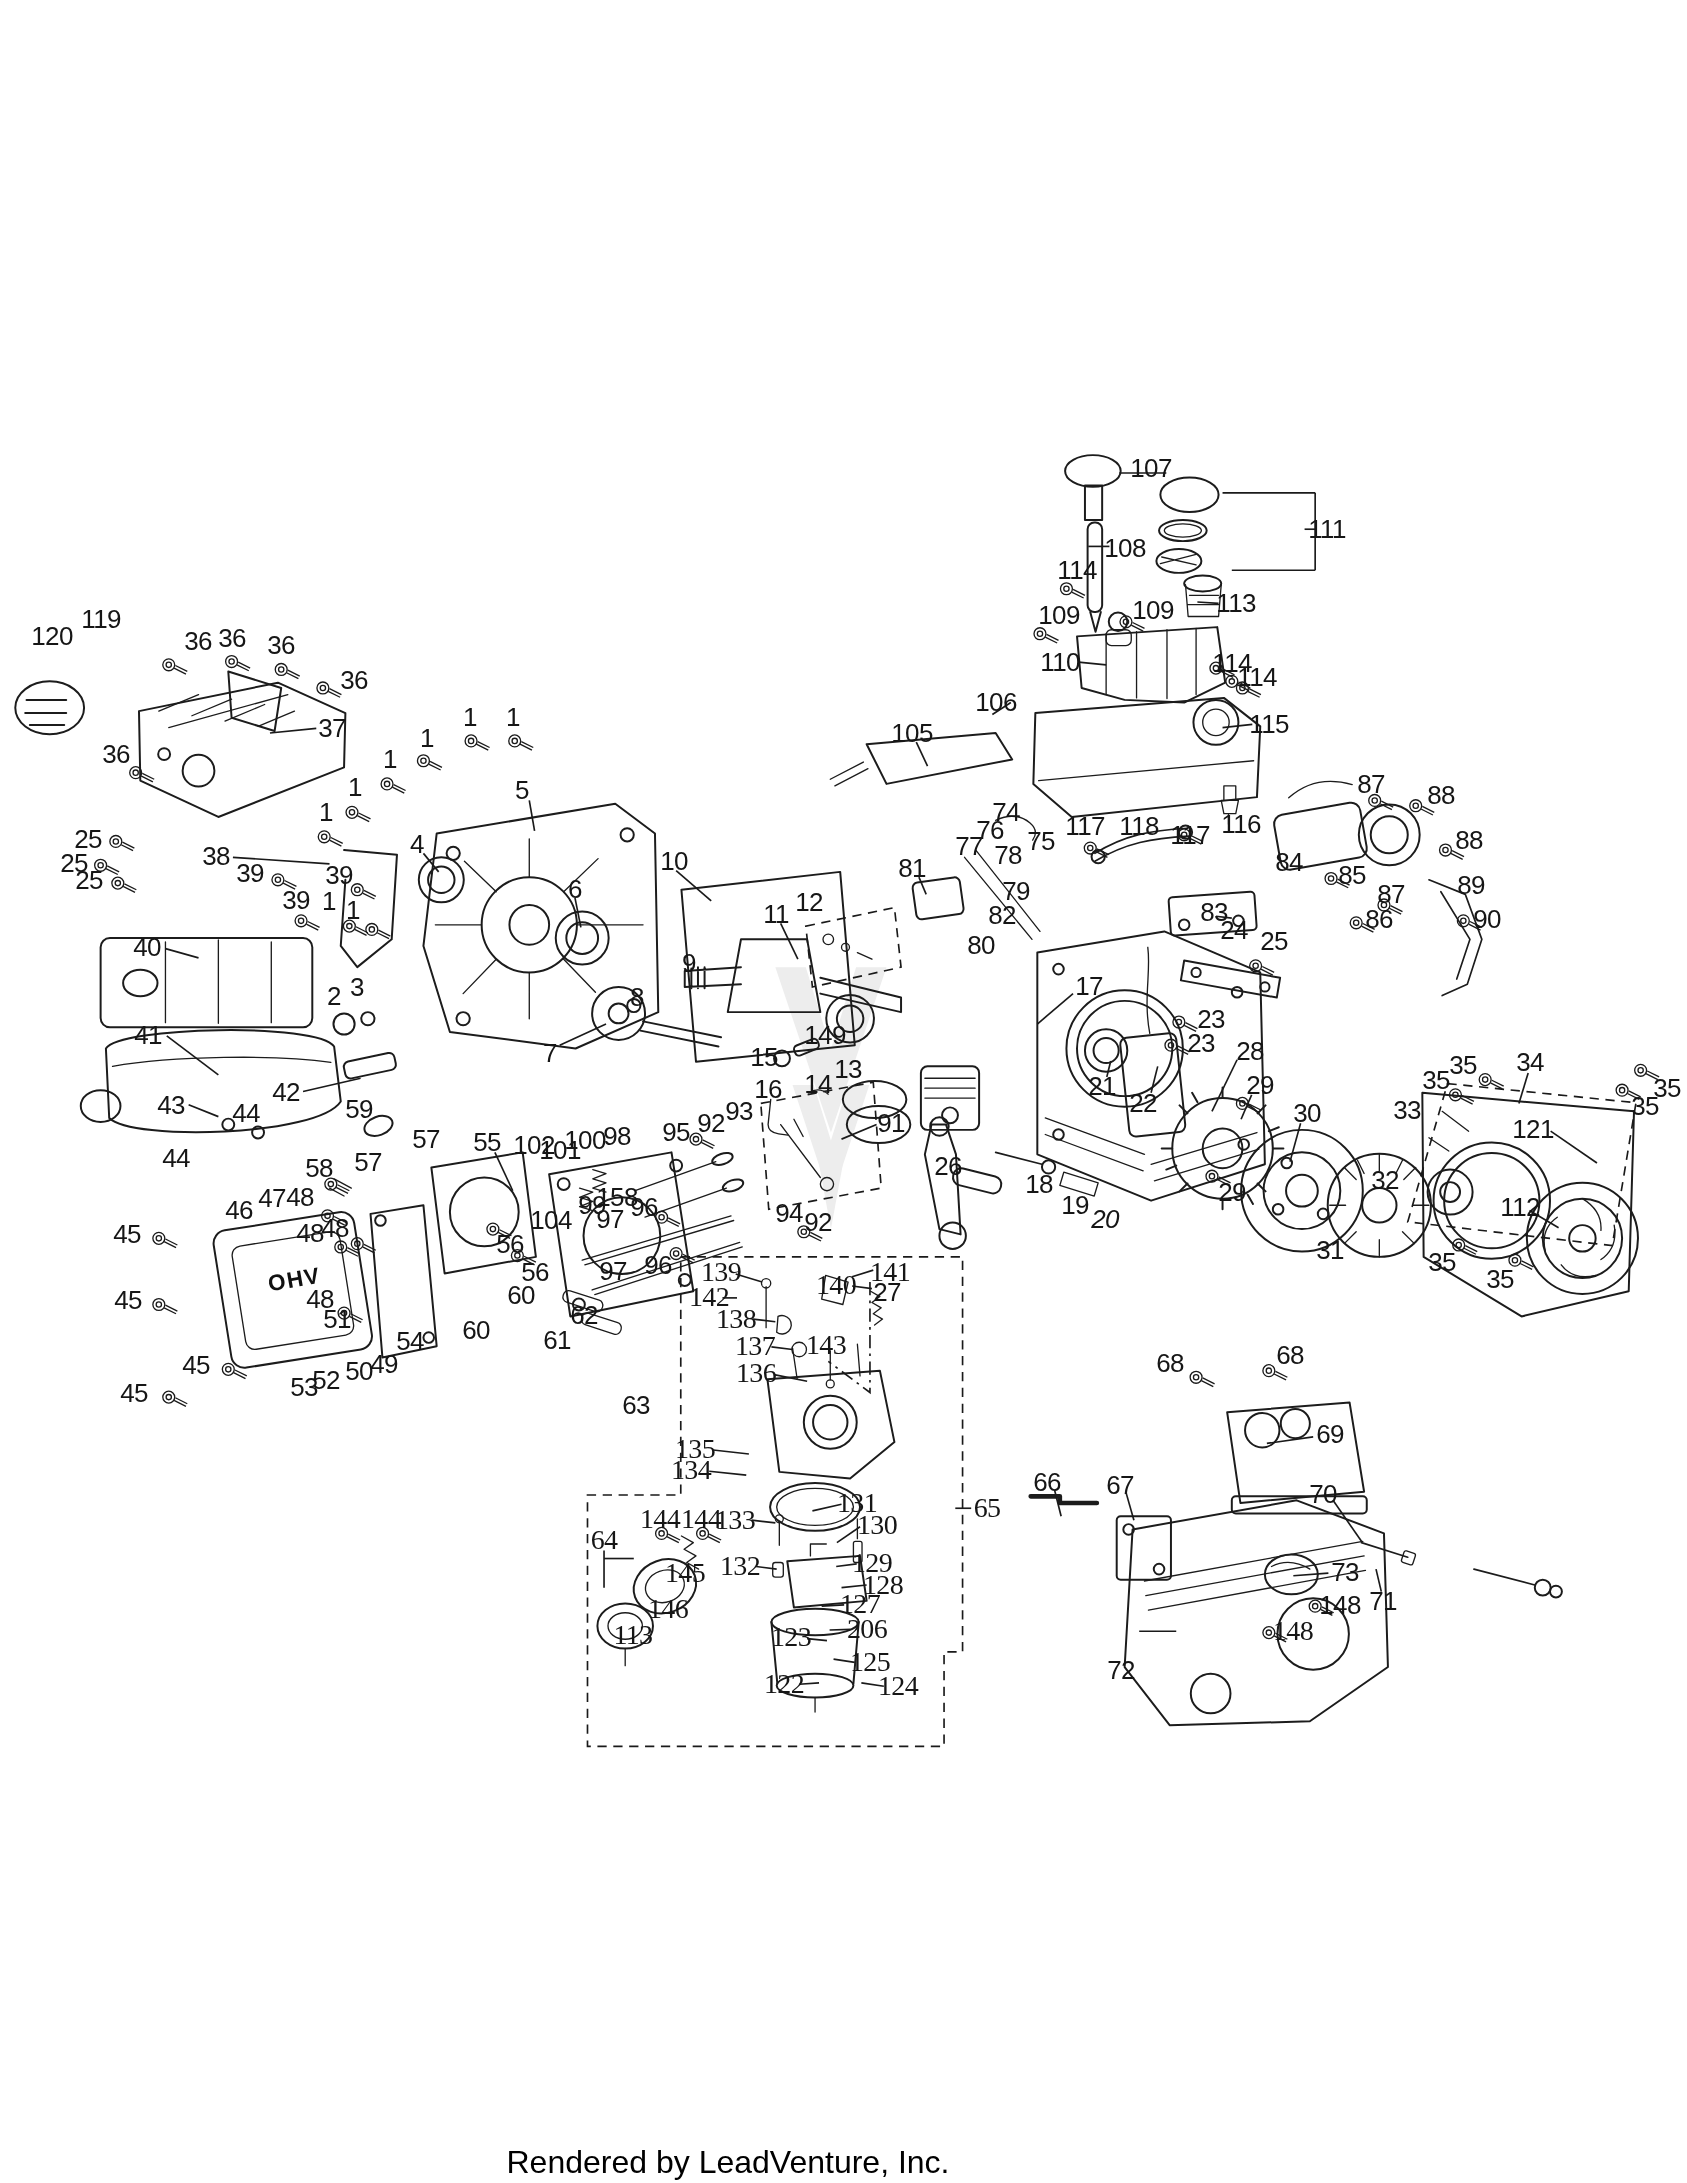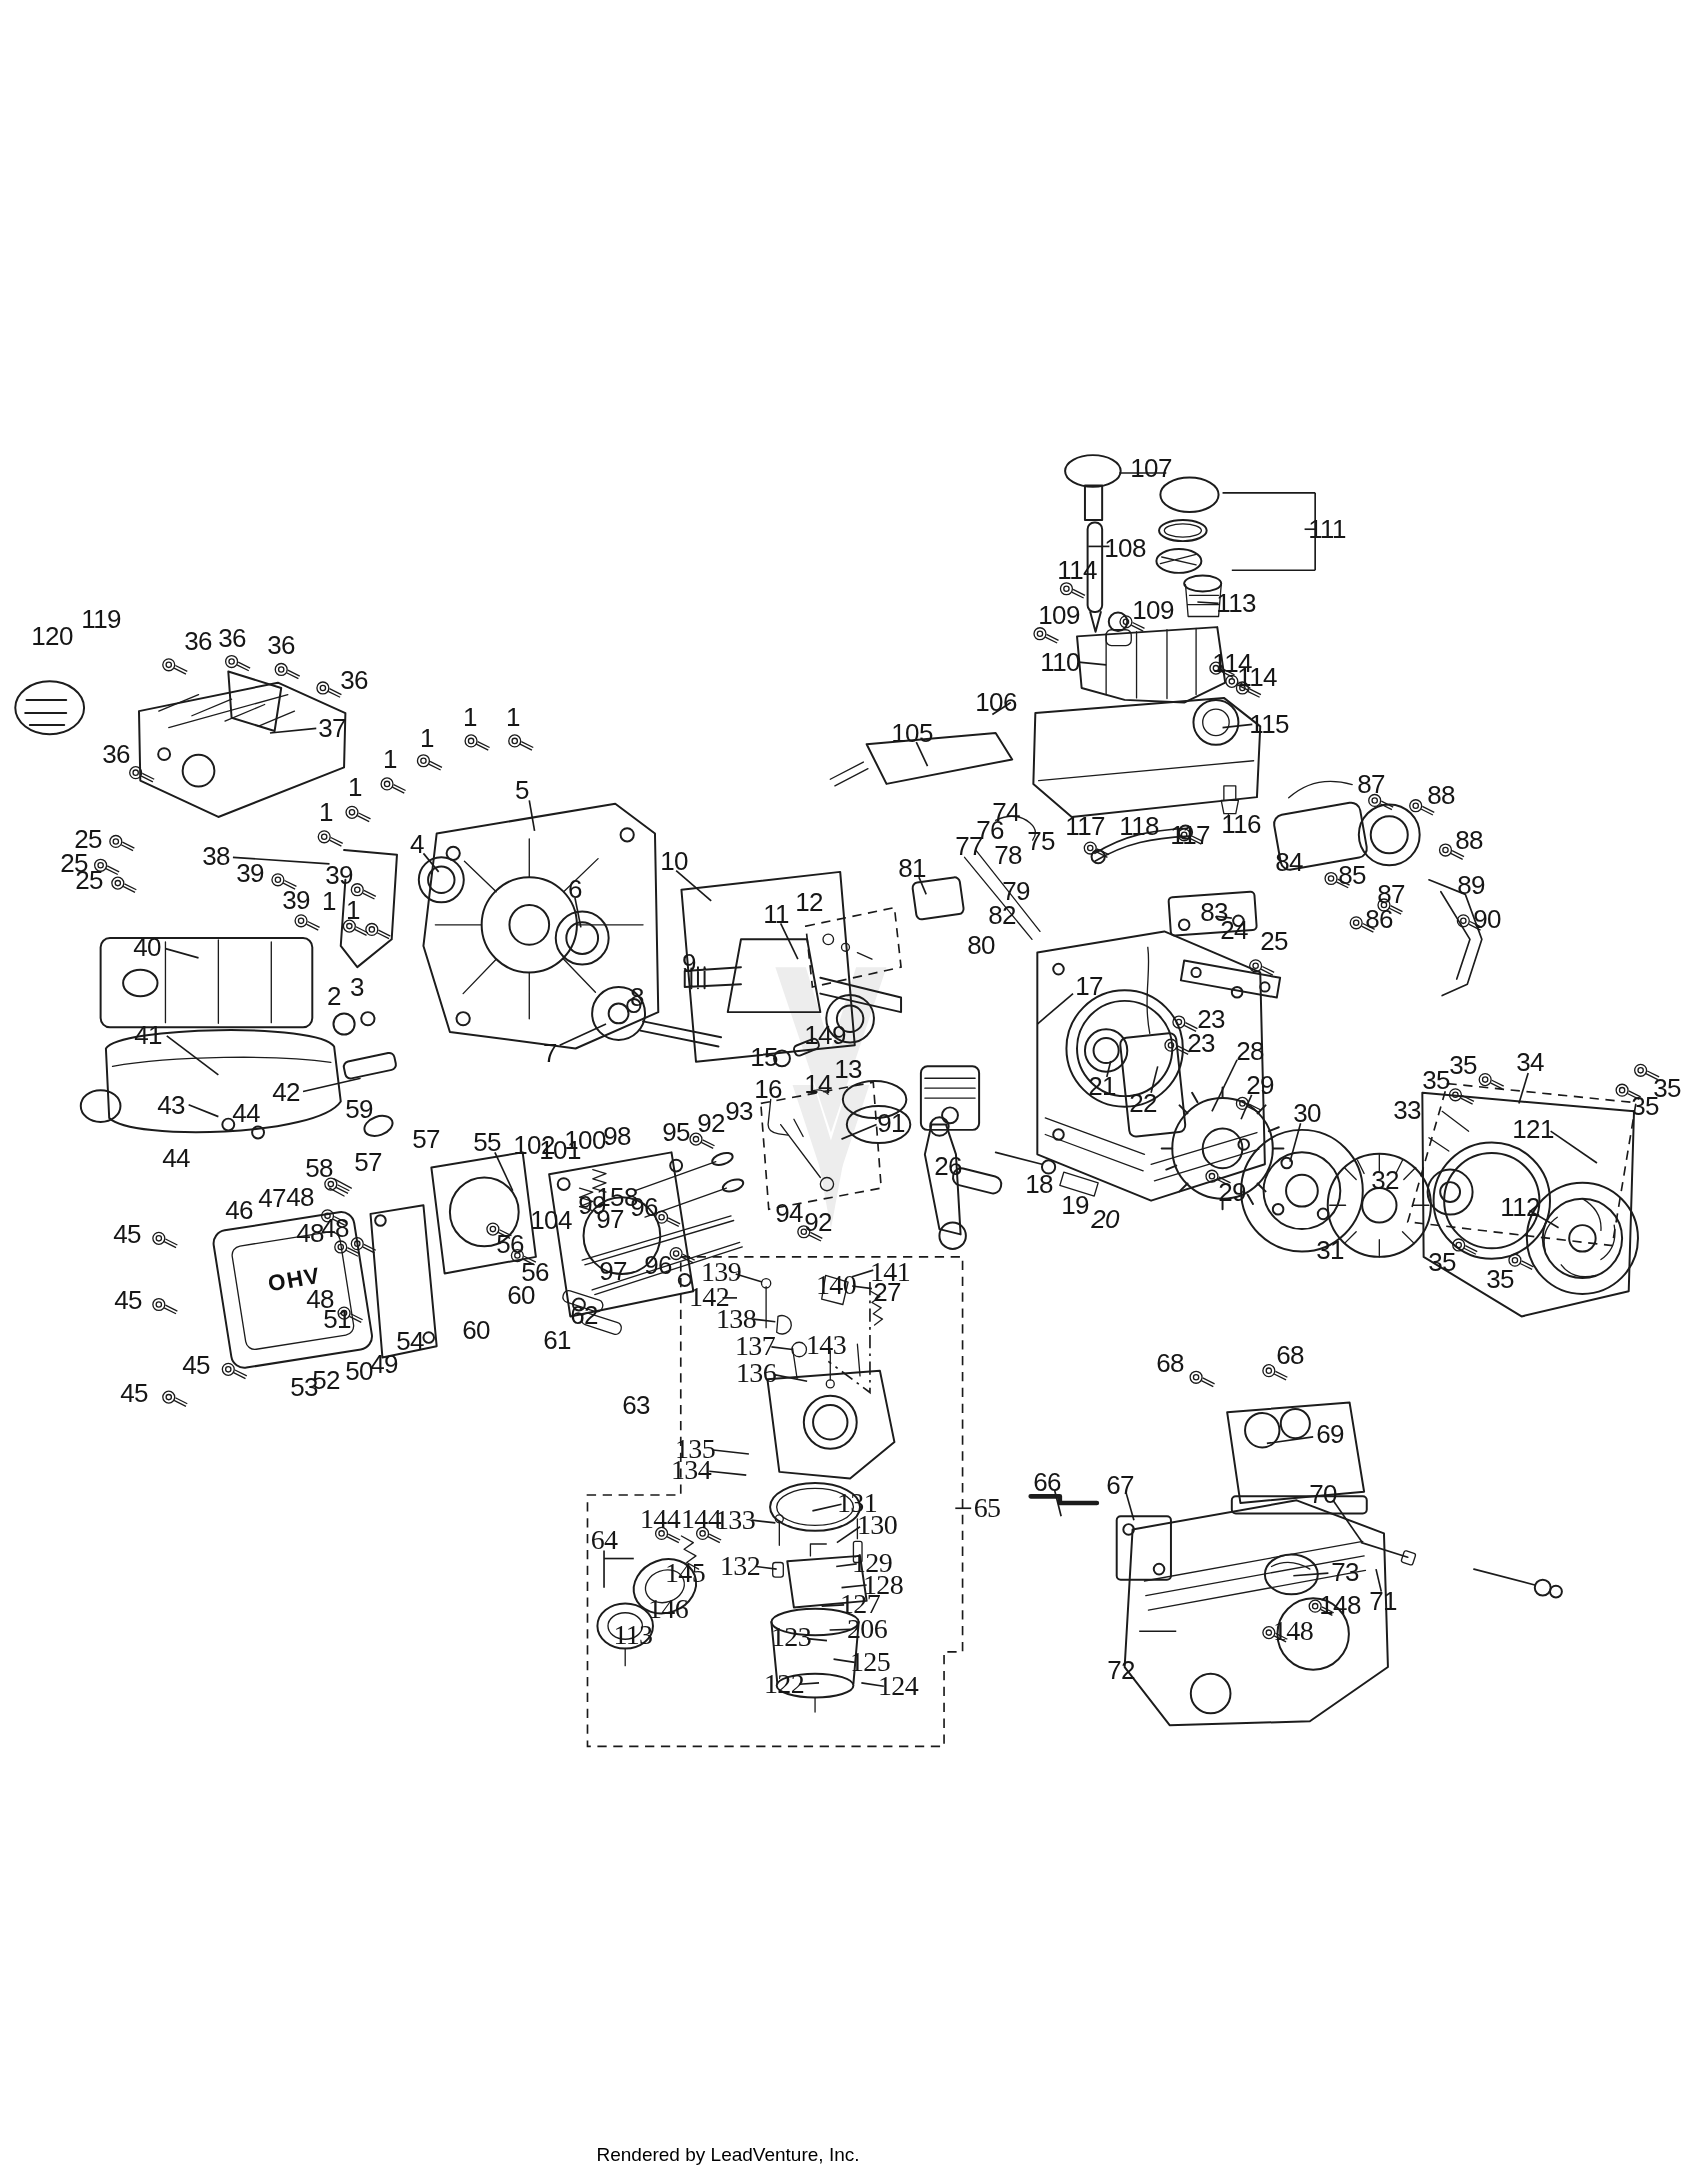--- a/index.html
+++ b/index.html
@@ -6,21 +6,21 @@
   .canvas{position:relative;width:1687px;height:2183px;background:#fff;overflow:hidden;
           font-family:"Liberation Sans",sans-serif;}
   svg.art{position:absolute;left:0;top:0;width:1687px;height:2183px;}
   .lbl{position:absolute;transform:translate(-50%,-50%);font-size:26px;font-weight:500;
        color:#161616;white-space:nowrap;line-height:1;letter-spacing:-0.7px;}
   .lbl.serif{font-family:"Liberation Serif",serif;font-size:28px;font-weight:400;}
   .watermark{position:absolute;transform:translate(-50%,-50%);font-weight:700;
        color:#e9e9e9;font-size:77px;letter-spacing:14.6px;white-space:nowrap;}
   .cover-text{position:absolute;font-weight:700;color:#101010;font-size:22.5px;
        transform:rotate(-10deg);letter-spacing:1.3px;}
-  .footer{position:absolute;transform:translateX(-50%);font-size:19px;color:#000;}
+  .footer{position:absolute;transform:translateX(-50%);font-size:32px;color:#000;}
 </style>
 </head>
 <body>
 
 <div class="canvas" style="background: rgb(255, 255, 255);">
 
   <svg class="art" viewBox="0 0 2550 3300">
 
     <g fill="#ededed" stroke="none">
       <path d="M1172,1462 L1256,1712 L1340,1462 L1294,1462 L1256,1586 L1218,1462 Z"></path>

